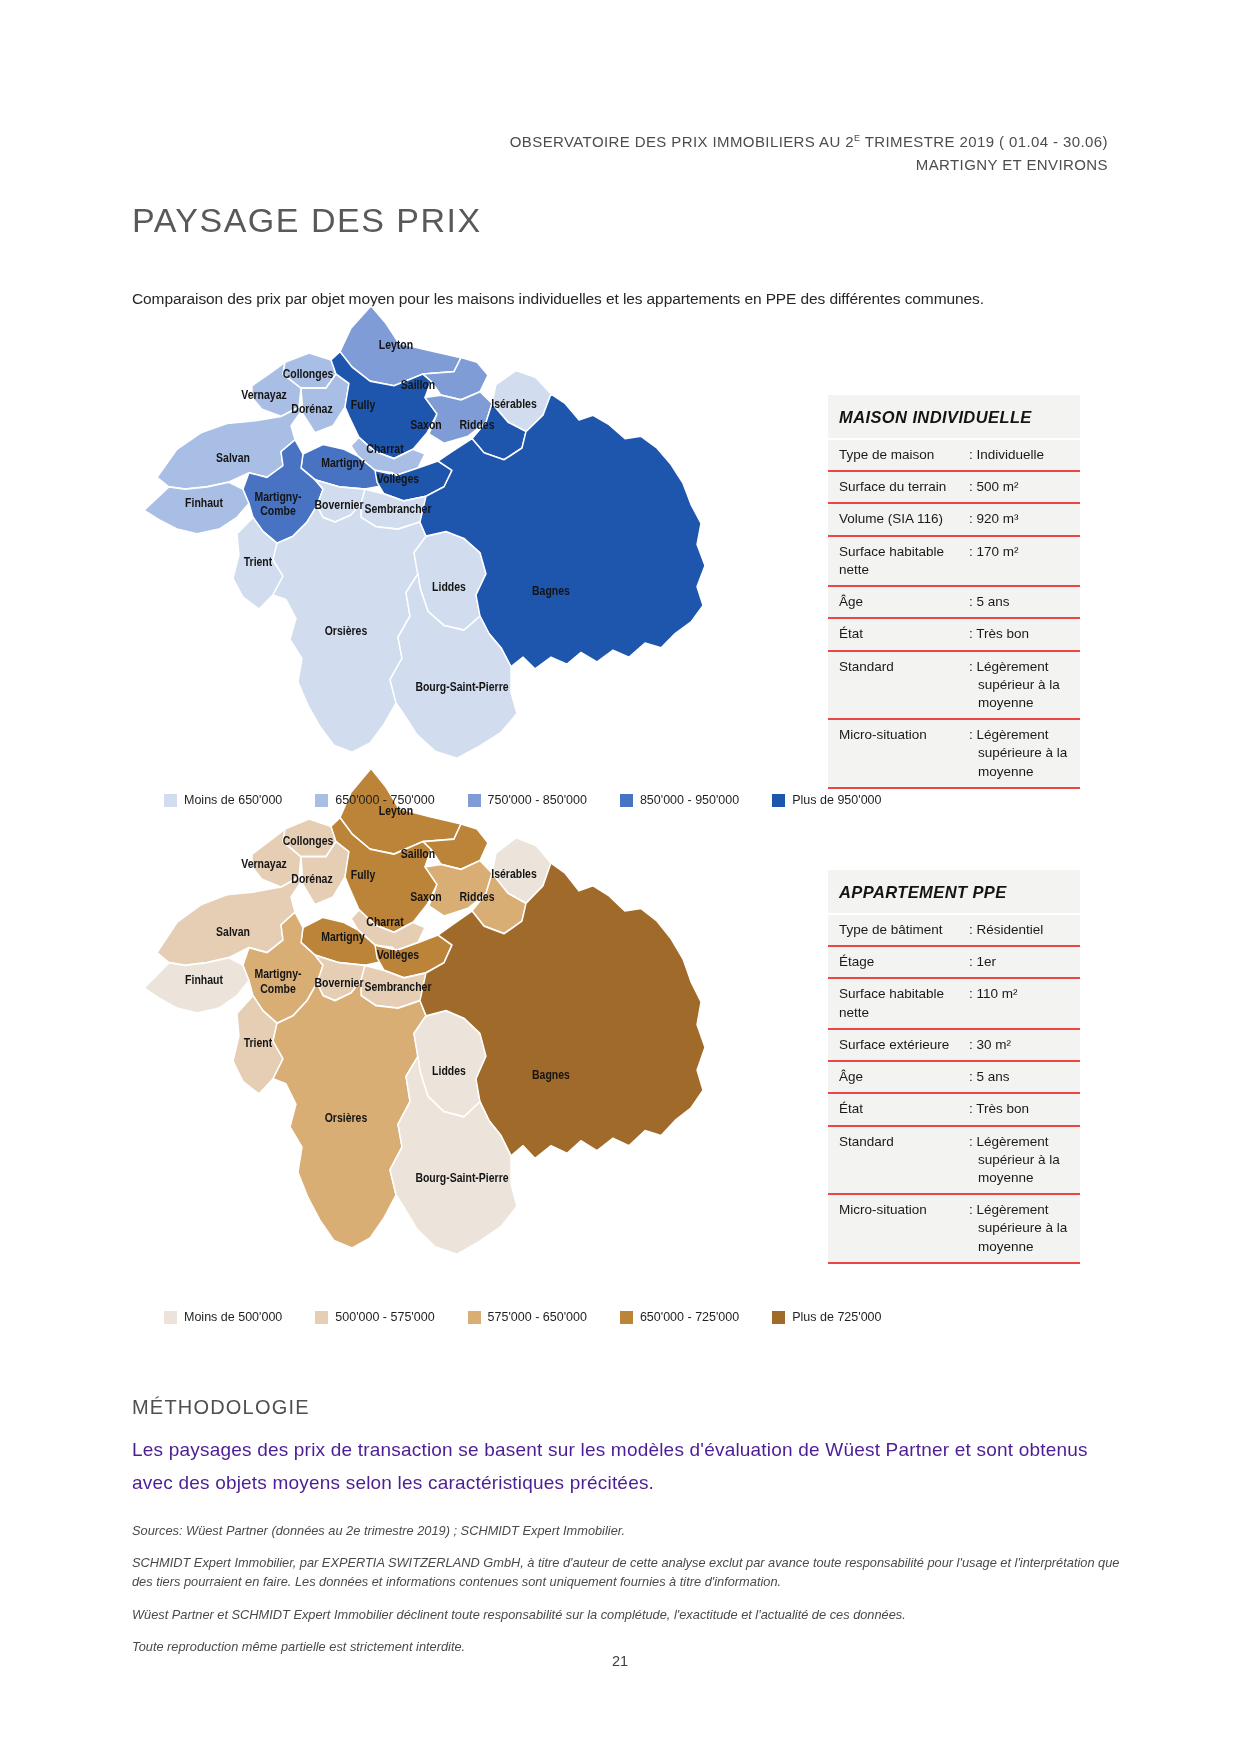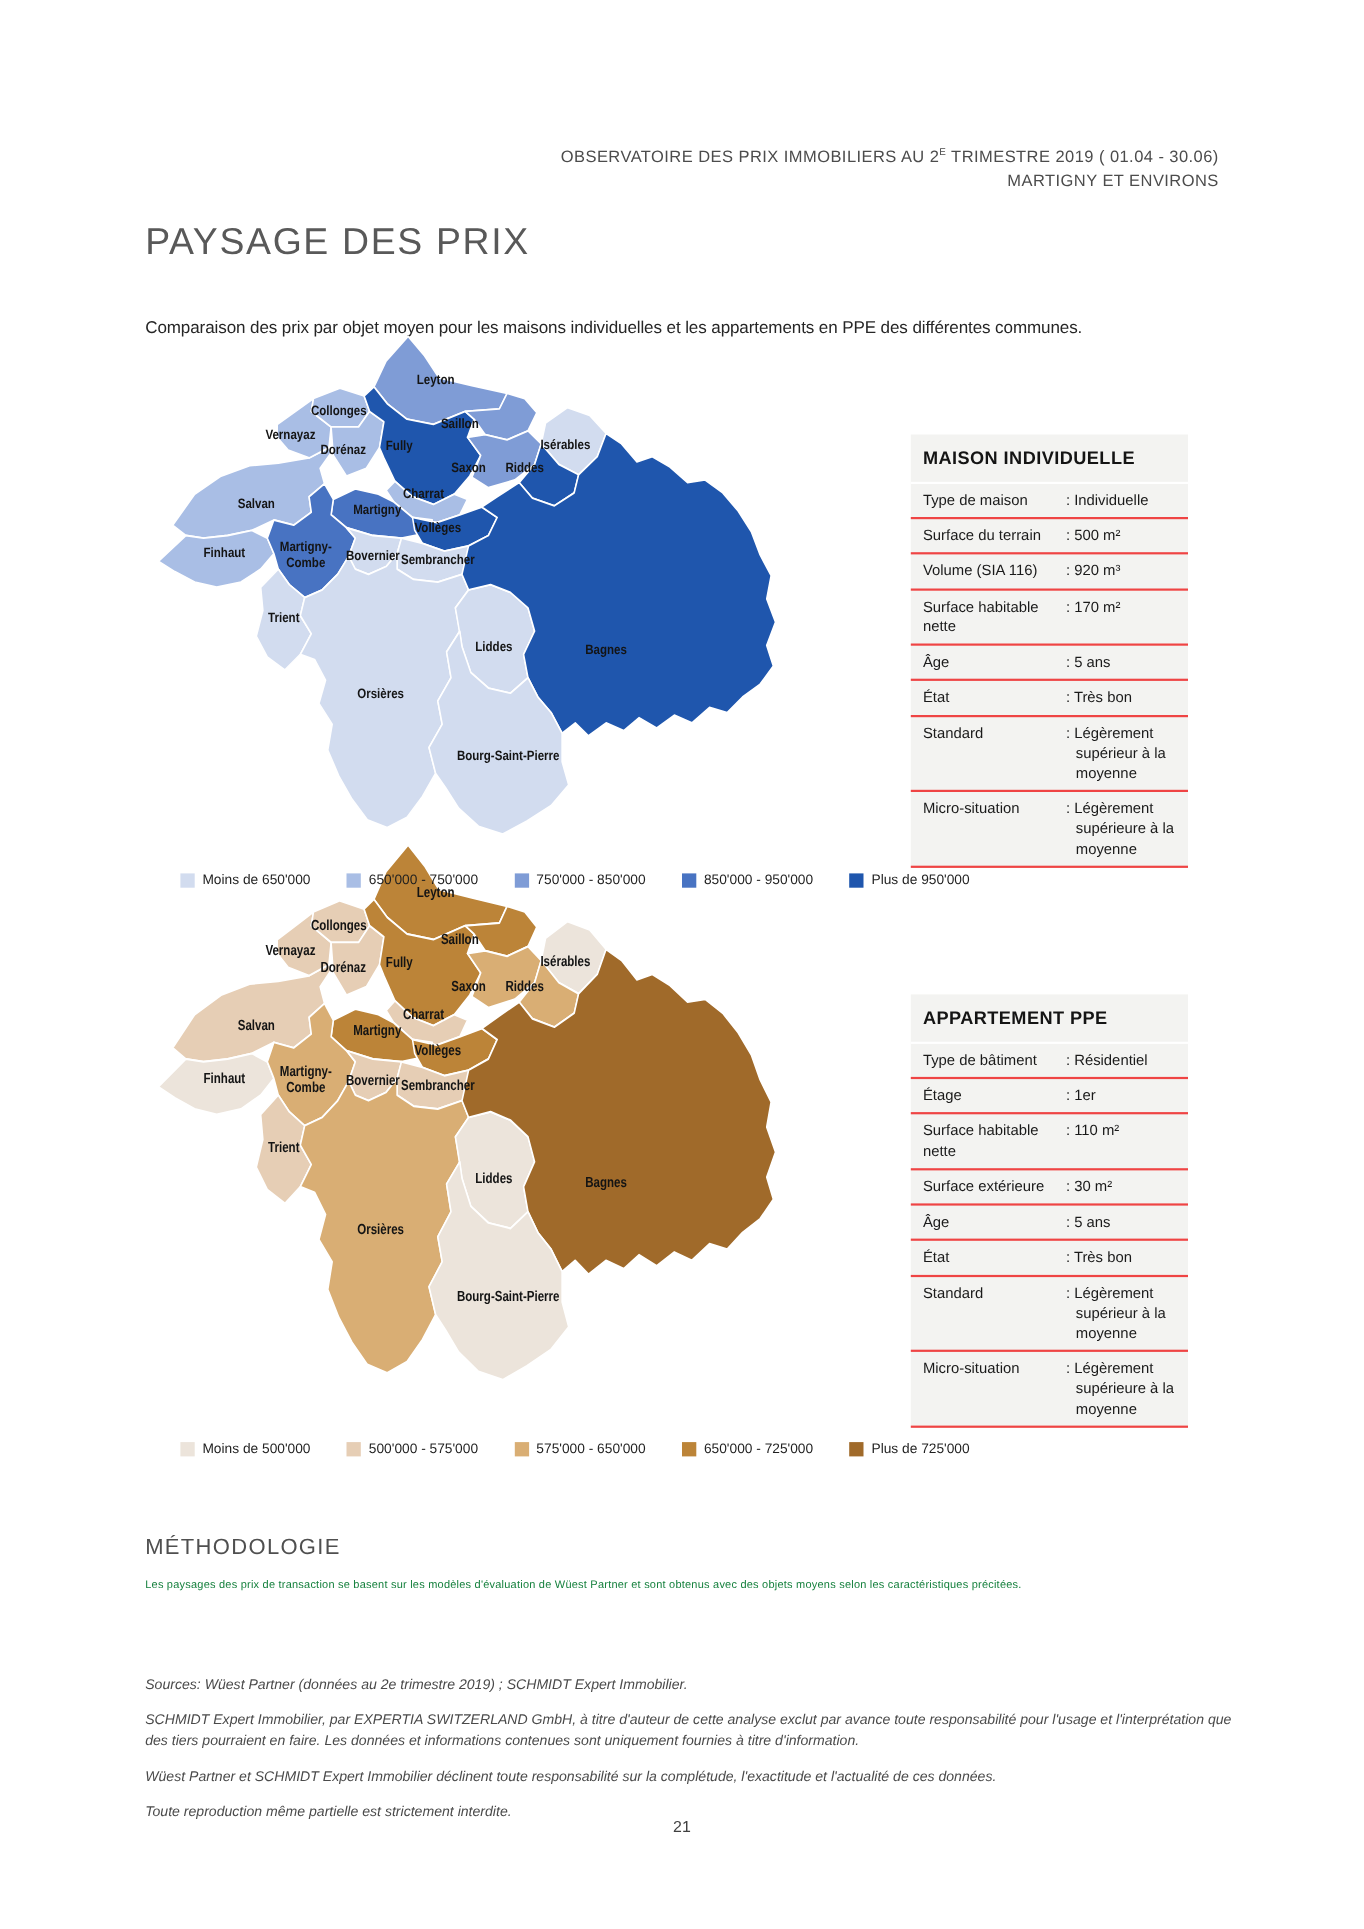--- a/index.html
+++ b/index.html
@@ -17,27 +17,27 @@
   .map svg{width:100%;height:100%;display:block;}
   .map path{stroke:#ffffff;stroke-width:1.4;stroke-linejoin:round;}
   .map text{font-family:"Liberation Sans",sans-serif;font-size:10.5px;font-weight:bold;fill:#141414;text-anchor:middle;}
   .legend{position:absolute;left:131px;width:545px;display:flex;justify-content:space-between;}
   .legend-1{top:793px}
   .legend-2{top:1310px}
   .litem{display:flex;align-items:center;gap:7px;font-size:12.5px;color:#1f1f1f;white-space:nowrap;padding-left:33px;}
   .swatch{width:13px;height:13px;flex:none;display:inline-block;}
   .tbl{position:absolute;left:828px;width:252px;background:#f3f3f1;}
   .tbl-1{top:395px}
-  .tbl-2{top:904px}
-  .ttitle{font-size:16.5px;font-weight:bold;color:#141414;letter-spacing:.4px;padding:13px 11px 11px 11px;border-bottom:2px solid #fff;}
+  .tbl-2{top:870px}
+  .ttitle{font-size:16.5px;font-weight:bold;color:#141414;letter-spacing:.4px;padding:13px 11px 11px 11px;border-bottom:2px solid #fff;font-style:italic;}
   .trow{display:flex;border-bottom:2px solid #ef4444;padding:6px 11px;font-size:13.5px;line-height:1.35;color:#1a1a1a;}
   .tlabel{width:126px;flex:none;padding-right:4px;}
   .tval{flex:1;padding-left:9px;text-indent:-9px;}
   .meth-h{position:absolute;left:132px;top:1396px;font-size:20px;font-weight:300;color:#4f4f4f;letter-spacing:1.2px;}
-  .meth-p{position:absolute;left:132px;top:1433px;width:992px;font-size:10px;line-height:1.75;color:#15803d;letter-spacing:.2px;}
+  .meth-p{position:absolute;left:132px;top:1433px;width:992px;font-size:19px;line-height:1.75;color:#4c1d95;letter-spacing:.2px;}
   .notes{position:absolute;left:132px;top:1521px;width:988px;font-style:italic;font-size:12.8px;color:#4a4a4a;line-height:1.5;}
   .notes p{margin:0 0 13px 0;}
   .pageno{position:absolute;left:0;right:0;top:1653px;text-align:center;font-size:14.5px;color:#404040;}
 </style>
 </head>
 <body>
 
 <div class="page">
 
   <div class="hdr hdr-1"><span>OBSERVATOIRE DES PRIX IMMOBILIERS AU 2</span><sup>E</sup><span> TRIMESTRE 2019 ( 01.04 - 30.06)</span></div>

